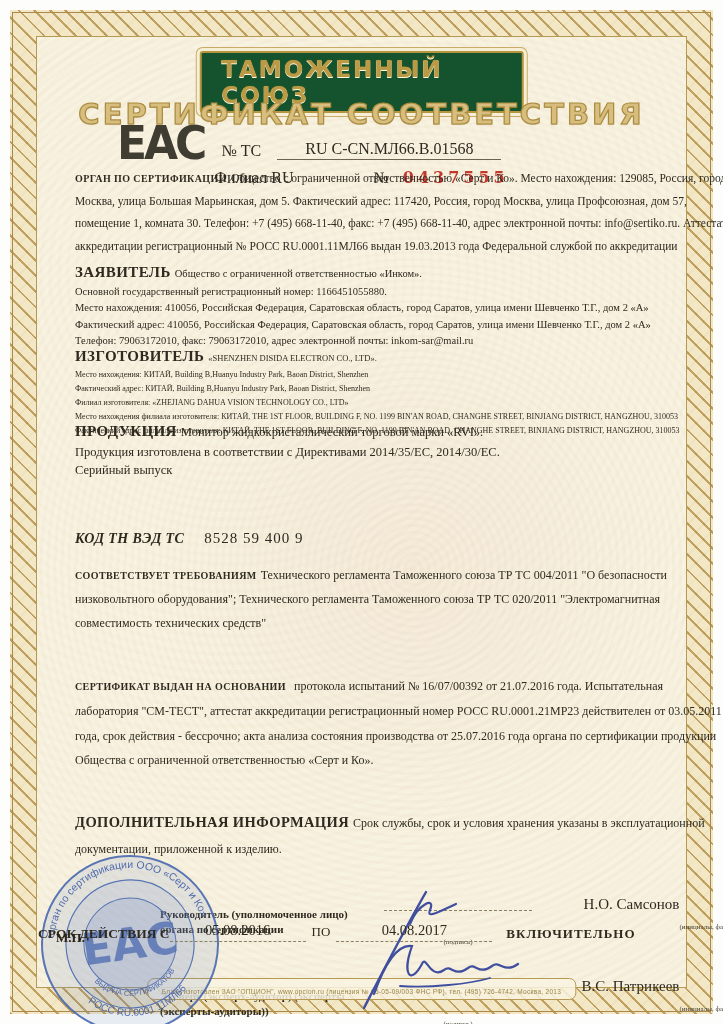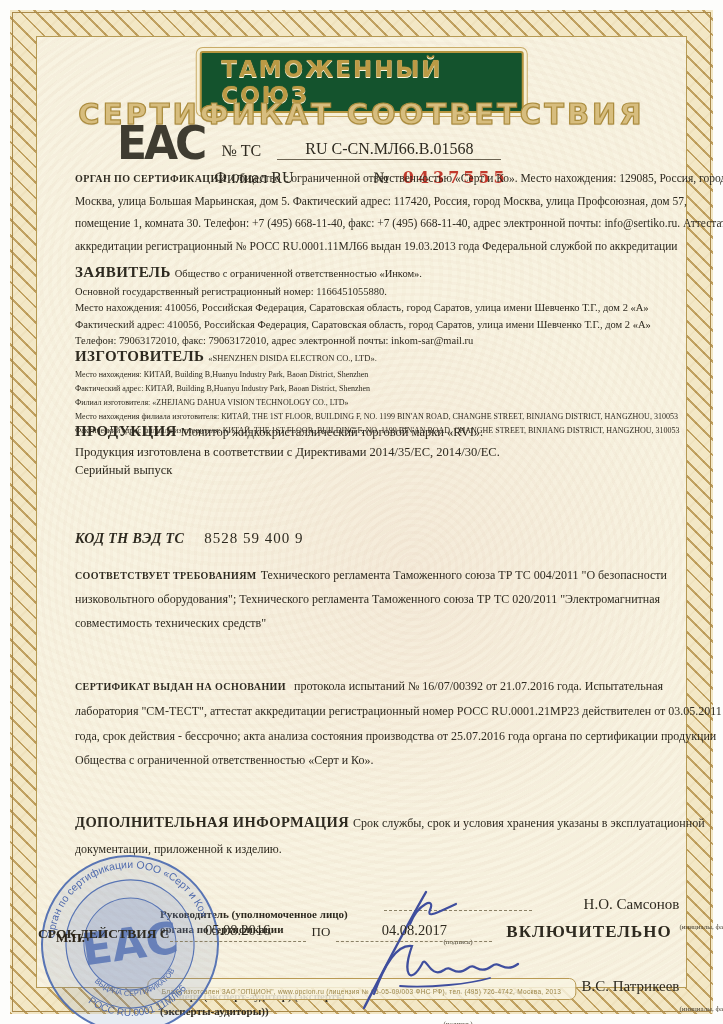--- a/index.html
+++ b/index.html
@@ -39,21 +39,21 @@
   .intro-xs{font-size:8.5px;}
   .body-lg{font-size:12.5px;}
   .line-lg{font-size:12.5px;line-height:1.5;}
   .tnved-val{font-size:15px;margin-left:20px;letter-spacing:1px;}
   
   .validity{left:38px;top:880px;width:652px;display:flex;align-items:flex-end;}
   .validity .lbl{font-weight:bold;font-size:13.5px;white-space:nowrap;}
   .date-cell{border-bottom:1px dashed #8a8066;text-align:center;font-size:14.5px;padding:0 4px 2px;}
   .d1{width:128px;} .d2{width:148px;}
   .po{font-size:13px;padding:0 6px 2px;margin-top:44px;}
-  .incl{font-weight:bold;font-size:17px;letter-spacing:1px;padding-left:14px;}
+  .incl{font-weight:bold;font-size:13px;letter-spacing:1px;padding-left:14px;}
   
   .sig-grid{left:160px;top:896px;width:530px;display:grid;grid-template-columns:192px 148px 180px;column-gap:5px;row-gap:10px;gap:32px;}
   .role{font-weight:bold;font-size:11px;line-height:1.3;align-self:end;padding-bottom:10px;}
   .sig-cell{display:flex;flex-direction:column;justify-content:flex-end;}
   .sig-line{border-bottom:1px dashed #8a8066;height:14px;}
   .cap{font-size:7px;text-align:center;color:#4a4334;padding-top:1px;margin-top:26px;}
   .name-cell{display:flex;flex-direction:row;justify-content:flex-end;}
   .name{font-size:15px;text-align:center;padding-bottom:1px;}
   .name-line{border-bottom:1px dashed #8a8066;}
   .mp{left:46px;top:920px;font-weight:bold;font-size:13px;color:#2b2317;z-index:6;}

